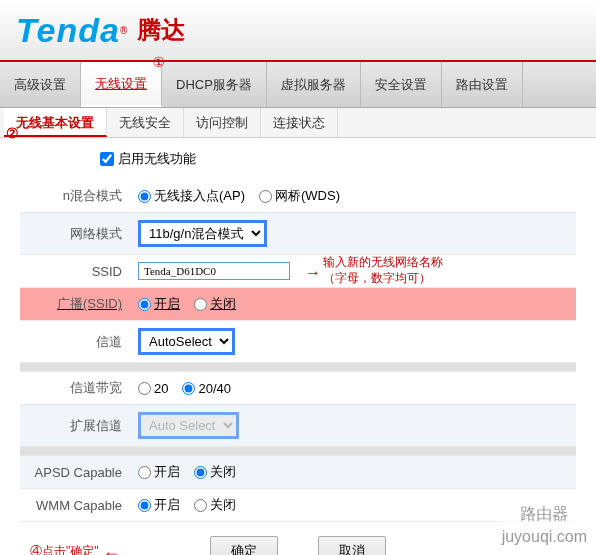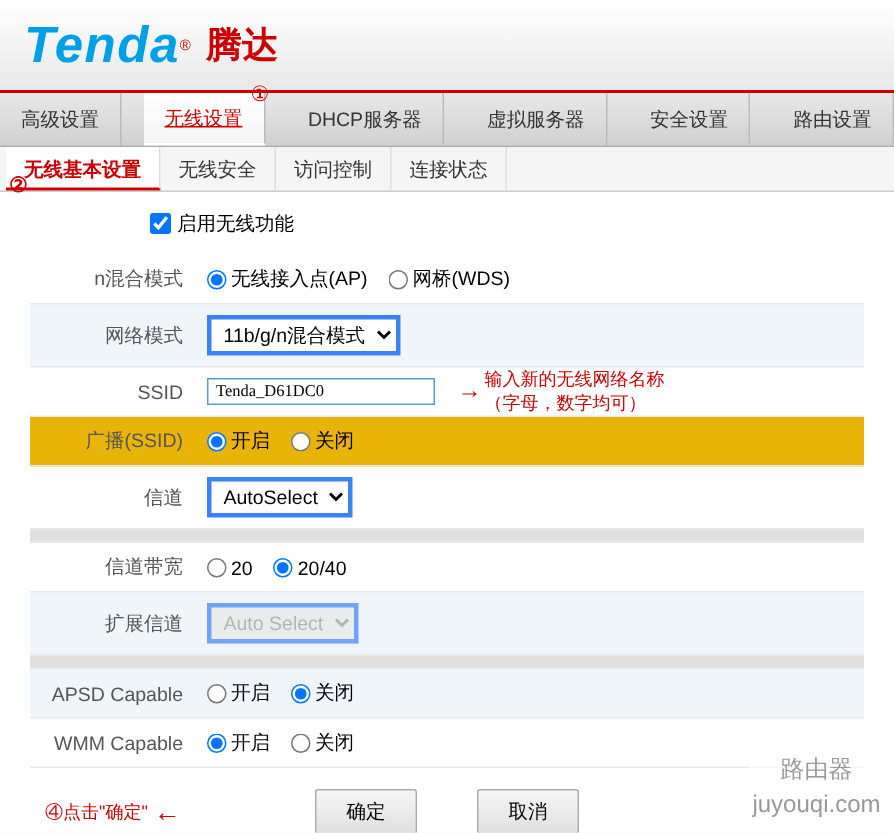--- a/index.html
+++ b/index.html
@@ -20,22 +20,21 @@
       display: flex;
       align-items: center;
       height: 62px;
     }
 
     
     .main-nav {
       background: linear-gradient(to bottom, #e8e8e8, #d0d0d0);
       border-bottom: 1px solid #aaa;
       display: flex;
-      height: 36px;
-      justify-content: space-between;
+      height: 46px;
     }
     .main-nav-item {
       padding: 7px 14px;
       cursor: pointer;
       color: #333;
       font-size: 13px;
       border-right: 1px solid #bbb;
       display: flex;
       align-items: center;
     }
@@ -301,21 +300,21 @@
       <td class="label-cell">SSID</td>
       <td class="value-cell ssid-row" style="position:relative;">
         <input type="text" class="form-input" value="Tenda_D61DC0" style="">
         <span style="position:absolute;left:175px;top:50%;transform:translateY(-50%);display:flex;align-items:center;gap:2px;">
           <span style="color:#cc0000;font-weight:bold;font-size:16px;">→</span>
           <span style="color:#cc0000;font-size:12px;line-height:1.3;">输入新的无线网络名称<br>（字母，数字均可）</span>
         </span>
       </td>
     </tr>
 
-    <tr style="background:#eab308;">
+    <tr style="background:#fca5a5;text-decoration:underline;">
       <td class="label-cell">广播(SSID)</td>
       <td class="value-cell">
         <div class="radio-group">
           <label>
             <input type="radio" name="broadcast" checked="" style="">
             <span>开启</span>
           </label>
           <label>
             <input type="radio" name="broadcast" style="">
             <span>关闭</span>

